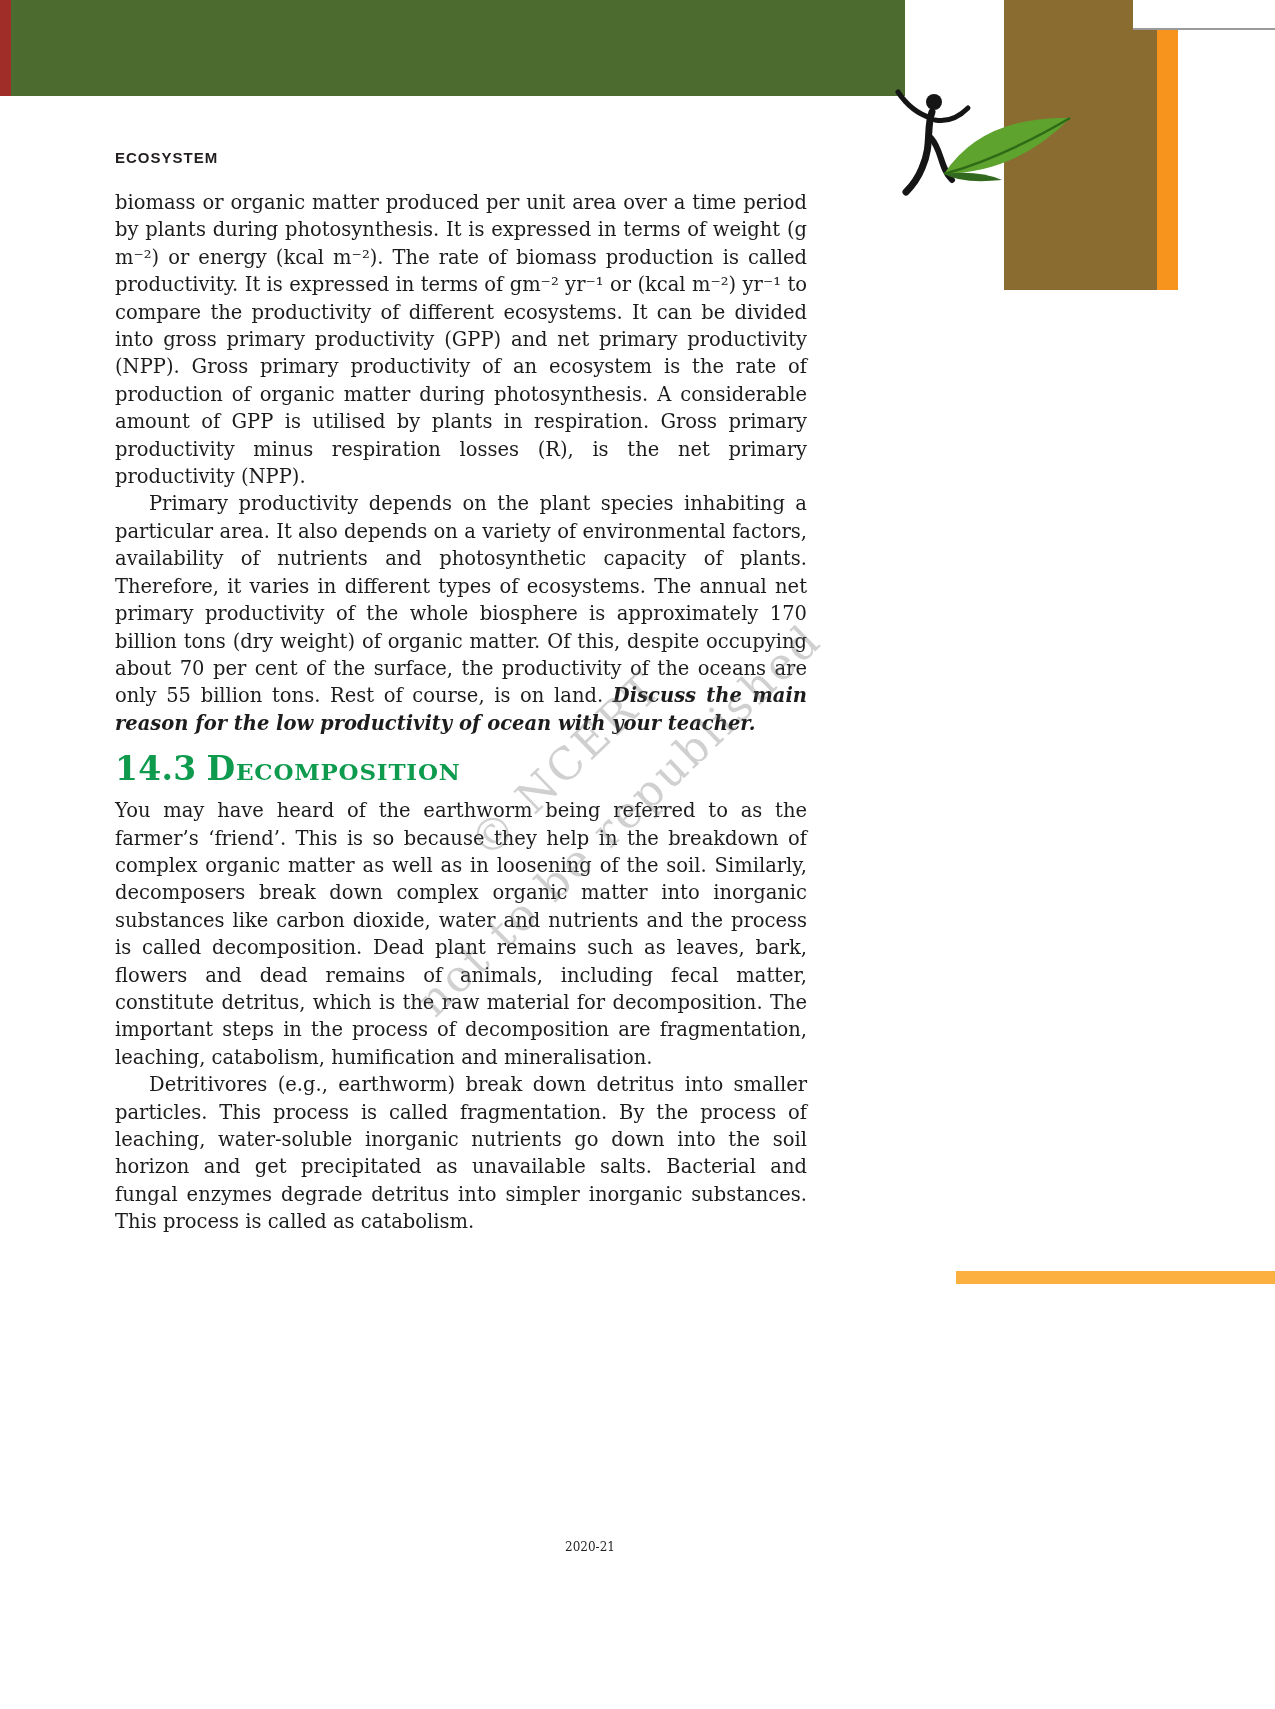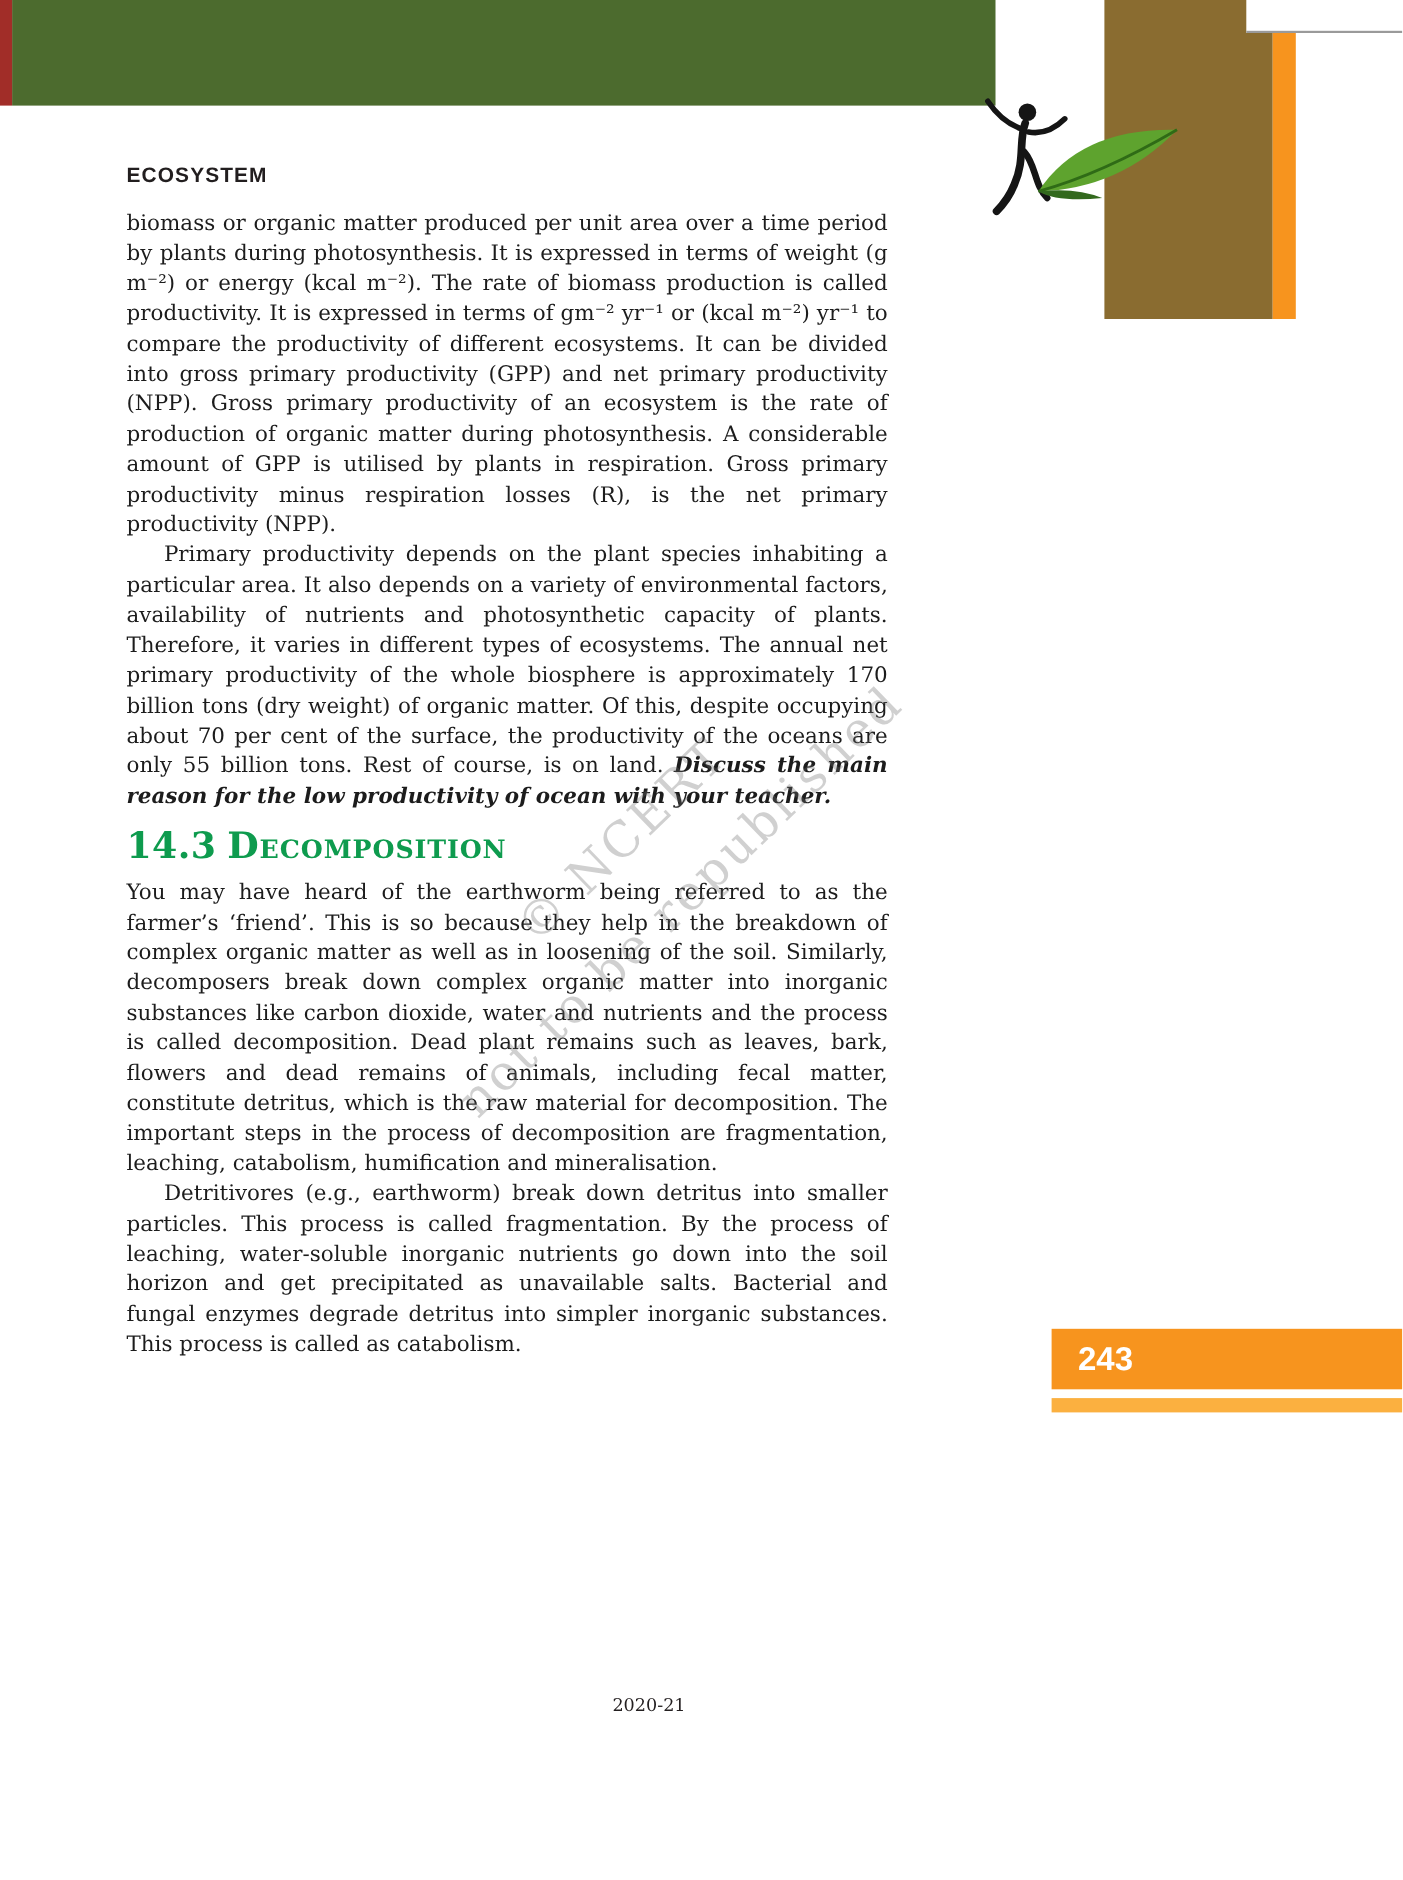--- a/index.html
+++ b/index.html
@@ -13,21 +13,21 @@
   .green-band   { position:absolute; left:11px;   top:0; width:894px; height:96px;  background:#4c6b2e; }
   .brown-block  { position:absolute; left:1004px; top:0; width:153px; height:290px; background:#8a6c30; }
   .orange-stripe{ position:absolute; left:1157px; top:0; width:21px;  height:290px; background:#f7941e; }
   .corner-box   { position:absolute; left:1133px; top:0; width:142px; height:30px;  background:#fff;
                   border-bottom:2px solid #9a9a9a; z-index:2; }
   .illustration { position:absolute; left:882px; top:88px; width:200px; height:110px; z-index:1; }
 
   .running-head {
     position:absolute; left:115px; top:149px;
     font-family:"Liberation Sans", sans-serif; font-weight:bold;
-    font-size:19px; letter-spacing:1px; color:#221e1f;
+    font-size:15px; letter-spacing:1px; color:#221e1f;
   }
 
   .text-column {
     position:absolute; left:115px; top:189px; width:692px;
     font-size:19.5px; line-height:27.4px; text-align:justify;
   }
   .para { margin:0; }
   .para.indent { text-indent:34px; }
   .seg-b { font-weight:normal; }
   .seg-i { font-style:italic;font-weight:bold; }
@@ -55,21 +55,21 @@
     font-family:"Liberation Sans", sans-serif; font-weight:bold;
     font-size:30px; line-height:55px; padding-left:24px;
   }
   .page-badge-sub {
     position:absolute; left:956px; top:1271px; width:319px; height:13px;
     background:#fbb040;
   }
 
   .footer {
     position:absolute; left:0; right:95px; top:1540px; text-align:center;
-    font-size:16px; color:#231f20;
+    font-size:12px; color:#231f20;
   }
 </style>
 </head>
 <body>
 
 <div class="page">
 
   <div class="green-band"></div>
   <div class="red-stripe"></div>
   <div class="brown-block"></div>
@@ -97,18 +97,17 @@
     <h2 class="section-heading"><span class="h-num">14.3</span><span class="h-title">Decomposition</span></h2>
     <p class="para"><span>You may have heard of the earthworm being referred to as the farmer’s ‘friend’. This is so because they help in the breakdown of complex organic matter as well as in loosening of the soil. Similarly, decomposers break down complex organic matter into inorganic substances like carbon dioxide, water and nutrients and the process is called </span><span class="seg-b">decomposition</span><span>. Dead plant remains such as leaves, bark, flowers and dead remains of animals, including fecal matter, constitute </span><span class="seg-b">detritus</span><span>, which is the raw material for decomposition. The important steps in the process of decomposition are fragmentation, leaching, catabolism, humification and mineralisation.</span></p>
     <p class="para indent"><span class="seg-b">Detritivores</span><span> (e.g., earthworm) break down detritus into smaller particles. This process is called </span><span class="seg-b">fragmentation.</span><span> By the process of </span><span class="seg-b">leaching,</span><span> water-soluble inorganic nutrients go down into the soil horizon and get precipitated as unavailable salts. Bacterial and fungal enzymes degrade detritus into simpler inorganic substances. This process is called as </span><span class="seg-b">catabolism</span><span>.</span></p>
   </div>
 
   <div class="watermark">
     <span>© NCERT</span>
     <span>not to be republished</span>
   </div>
 
-  <div class="page-badge">243</div>
   <div class="page-badge-sub"></div>
 
   <div class="footer">2020-21</div>
 
 </div>
 
 </body></html>

